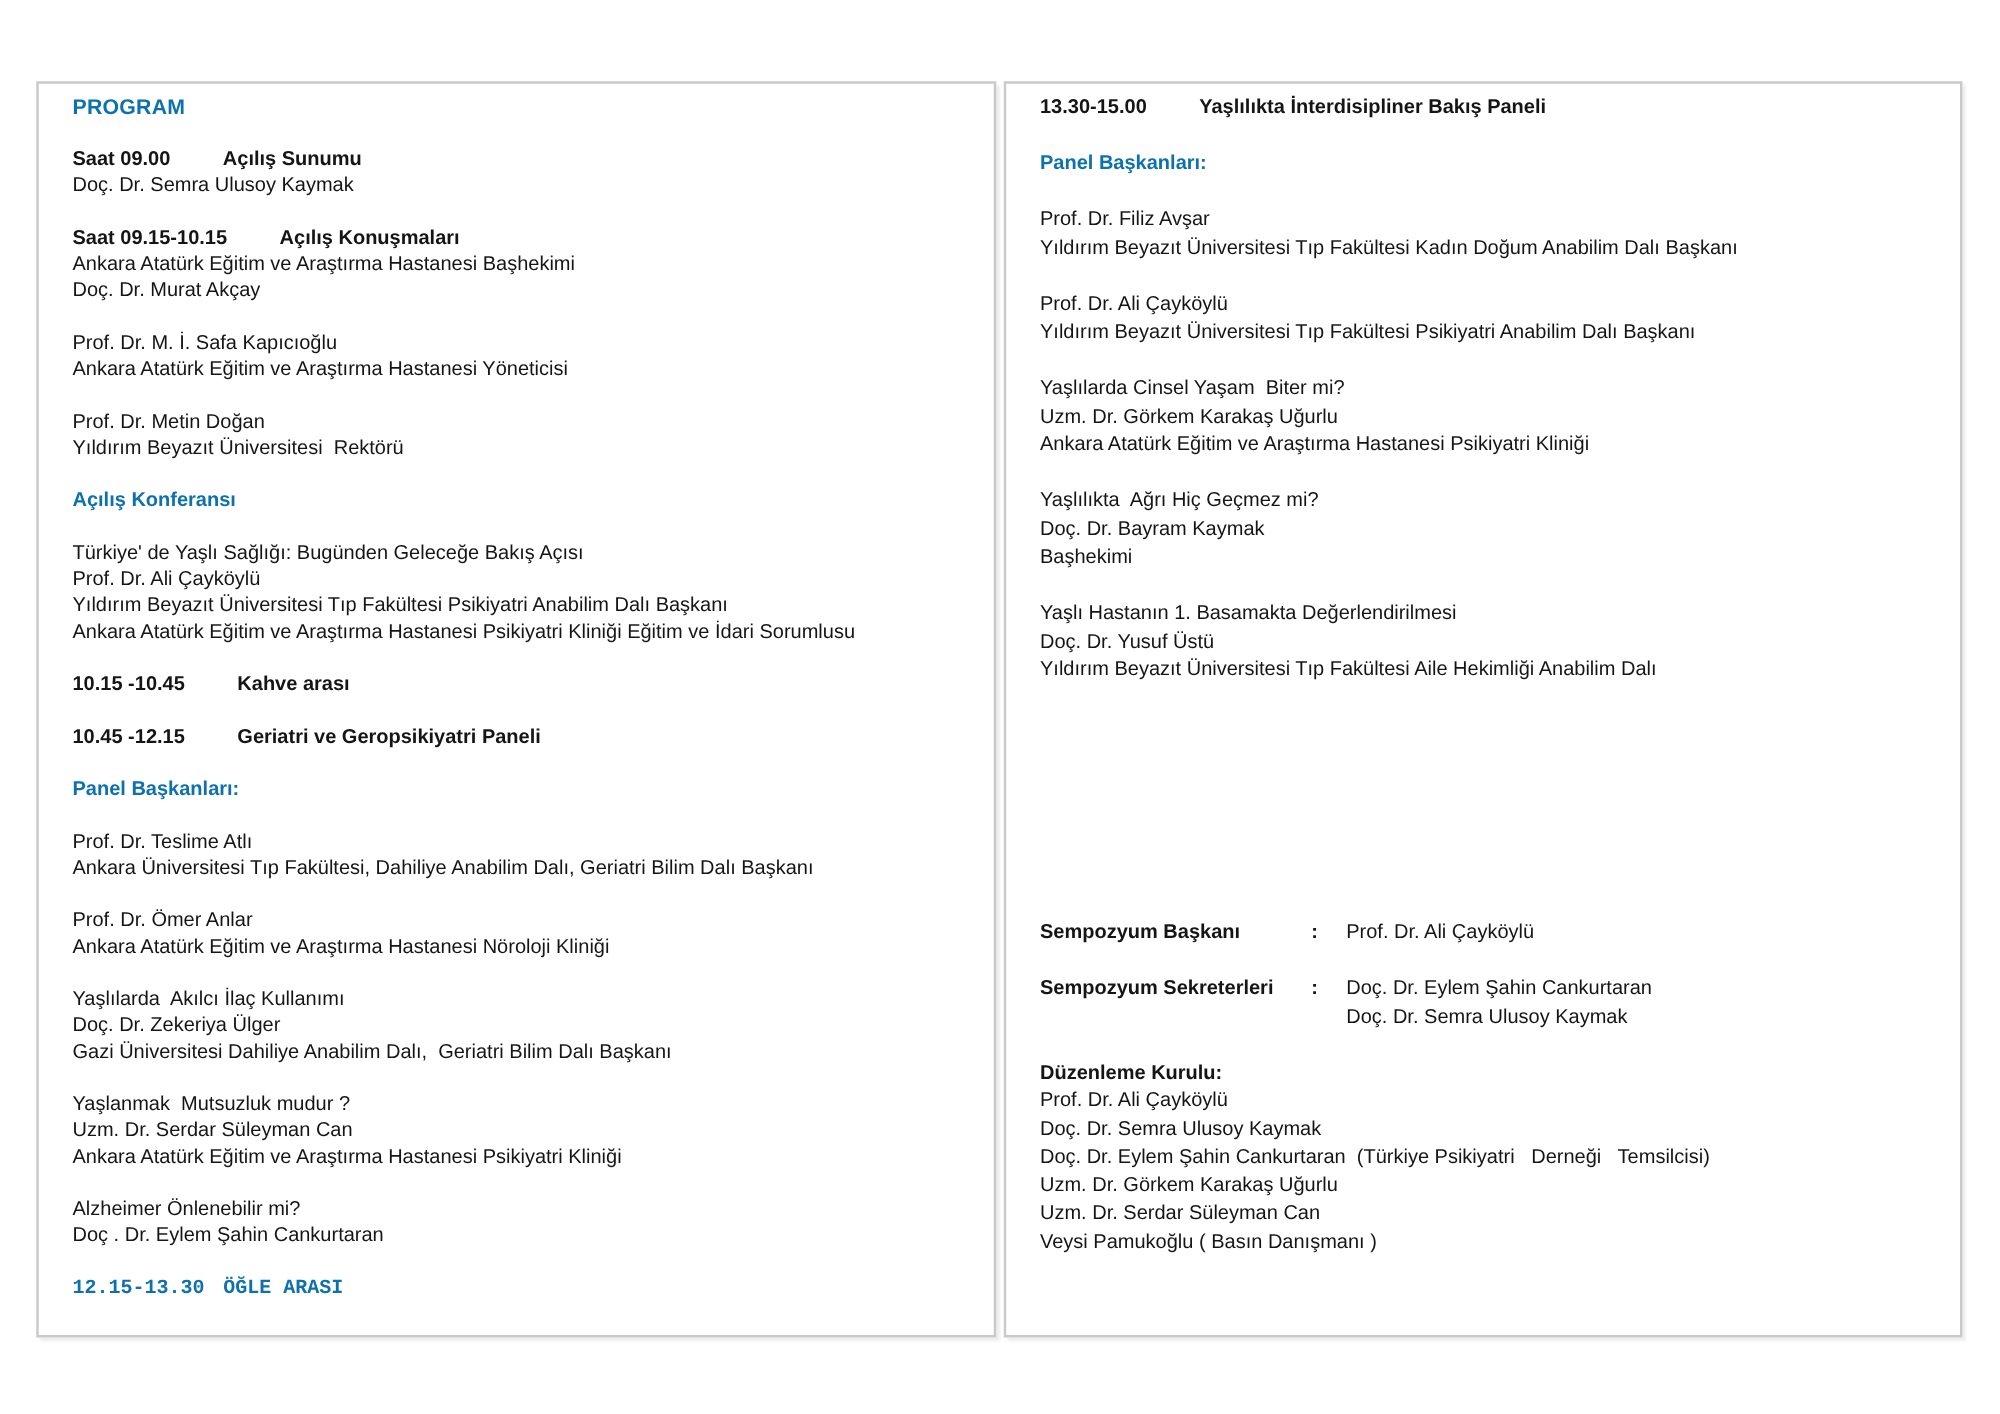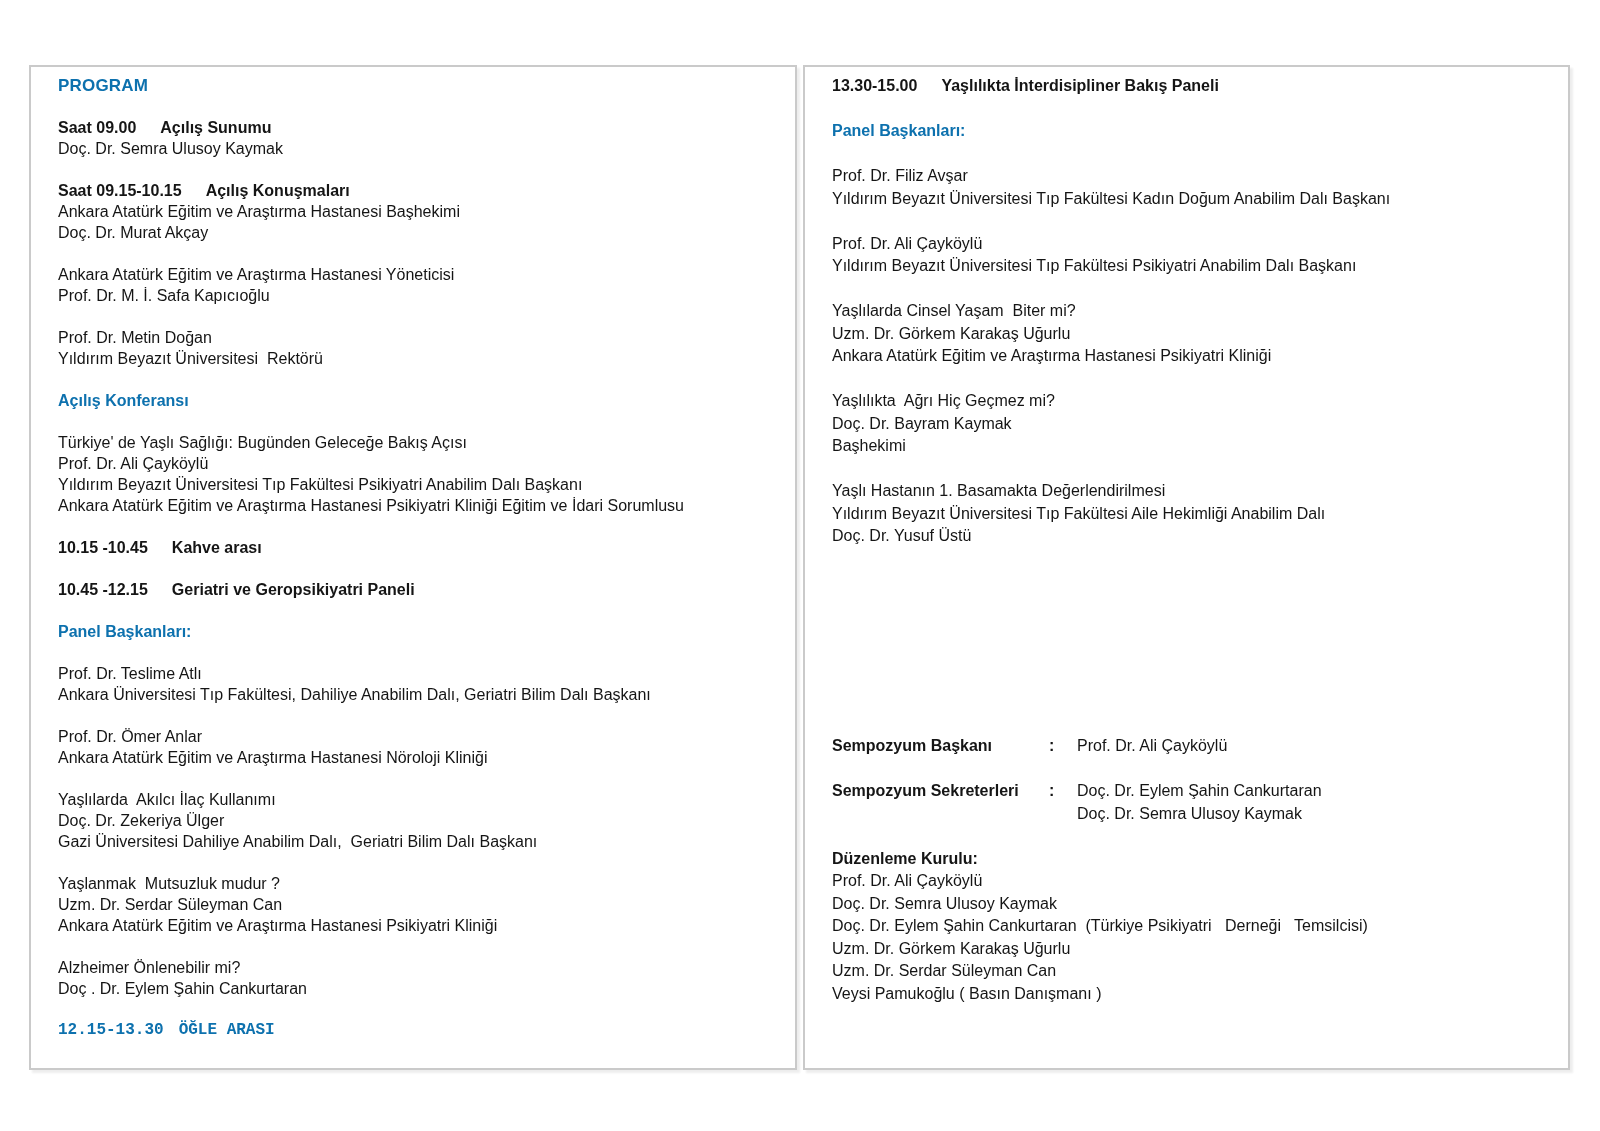--- a/index.html
+++ b/index.html
@@ -31,21 +31,21 @@
   .para { margin: 0 0 var(--lh) 0; }
   .line {
     font-size: 16px;
     line-height: var(--lh);
     white-space: pre-wrap;
   }
   .bold { font-weight: bold; }
   .blue { color: var(--accent, #0d71ae); font-weight: bold; }
   .title-lg { font-size: 17px; letter-spacing: 0.2px; }
 
-  .timerow { display: flex; gap: 24px; }
+  .timerow { display: flex; gap: 42px; }
   .timerow .time { flex: 0 0 auto; }
   .timerow.gap-sm { gap: 15px; font-family: Liberation Mono, monospace; }
 
   .kv { display: flex; }
   .kv-label { flex: 0 0 217px; font-weight: bold; }
   .kv-sep   { flex: 0 0 28px;  font-weight: bold; }
   .kv-value { flex: 1 1 auto; }
 
   .spacer-tall { height: 165px; }
 </style>
@@ -69,22 +69,22 @@
   <div class="para">
     <div class="line bold timerow">
       <span class="time">Saat 09.15-10.15</span>
       <span>Açılış Konuşmaları</span>
     </div>
     <div class="line">Ankara Atatürk Eğitim ve Araştırma Hastanesi Başhekimi</div>
     <div class="line">Doç. Dr. Murat Akçay</div>
   </div>
 
   <div class="para">
+    <div class="line">Prof. Dr. M. İ. Safa Kapıcıoğlu</div>
     <div class="line">Ankara Atatürk Eğitim ve Araştırma Hastanesi Yöneticisi</div>
-    <div class="line">Prof. Dr. M. İ. Safa Kapıcıoğlu</div>
   </div>
 
   <div class="para">
     <div class="line">Prof. Dr. Metin Doğan</div>
     <div class="line">Yıldırım Beyazıt Üniversitesi  Rektörü</div>
   </div>
 
   <div class="para">
     <div class="line blue">Açılış Konferansı</div>
   </div>
@@ -180,22 +180,22 @@
   </div>
 
   <div class="para">
     <div class="line">Yaşlılıkta  Ağrı Hiç Geçmez mi?</div>
     <div class="line">Doç. Dr. Bayram Kaymak</div>
     <div class="line">Başhekimi</div>
   </div>
 
   <div class="para">
     <div class="line">Yaşlı Hastanın 1. Basamakta Değerlendirilmesi</div>
+    <div class="line">Doç. Dr. Yusuf Üstü</div>
     <div class="line">Yıldırım Beyazıt Üniversitesi Tıp Fakültesi Aile Hekimliği Anabilim Dalı</div>
-    <div class="line">Doç. Dr. Yusuf Üstü</div>
   </div>
 
   <div class="spacer-tall"></div>
 
   <div class="para kv line">
     <span class="kv-label">Sempozyum Başkanı</span>
     <span class="kv-sep">:</span>
     <span class="kv-value">Prof. Dr. Ali Çayköylü</span>
   </div>
 

